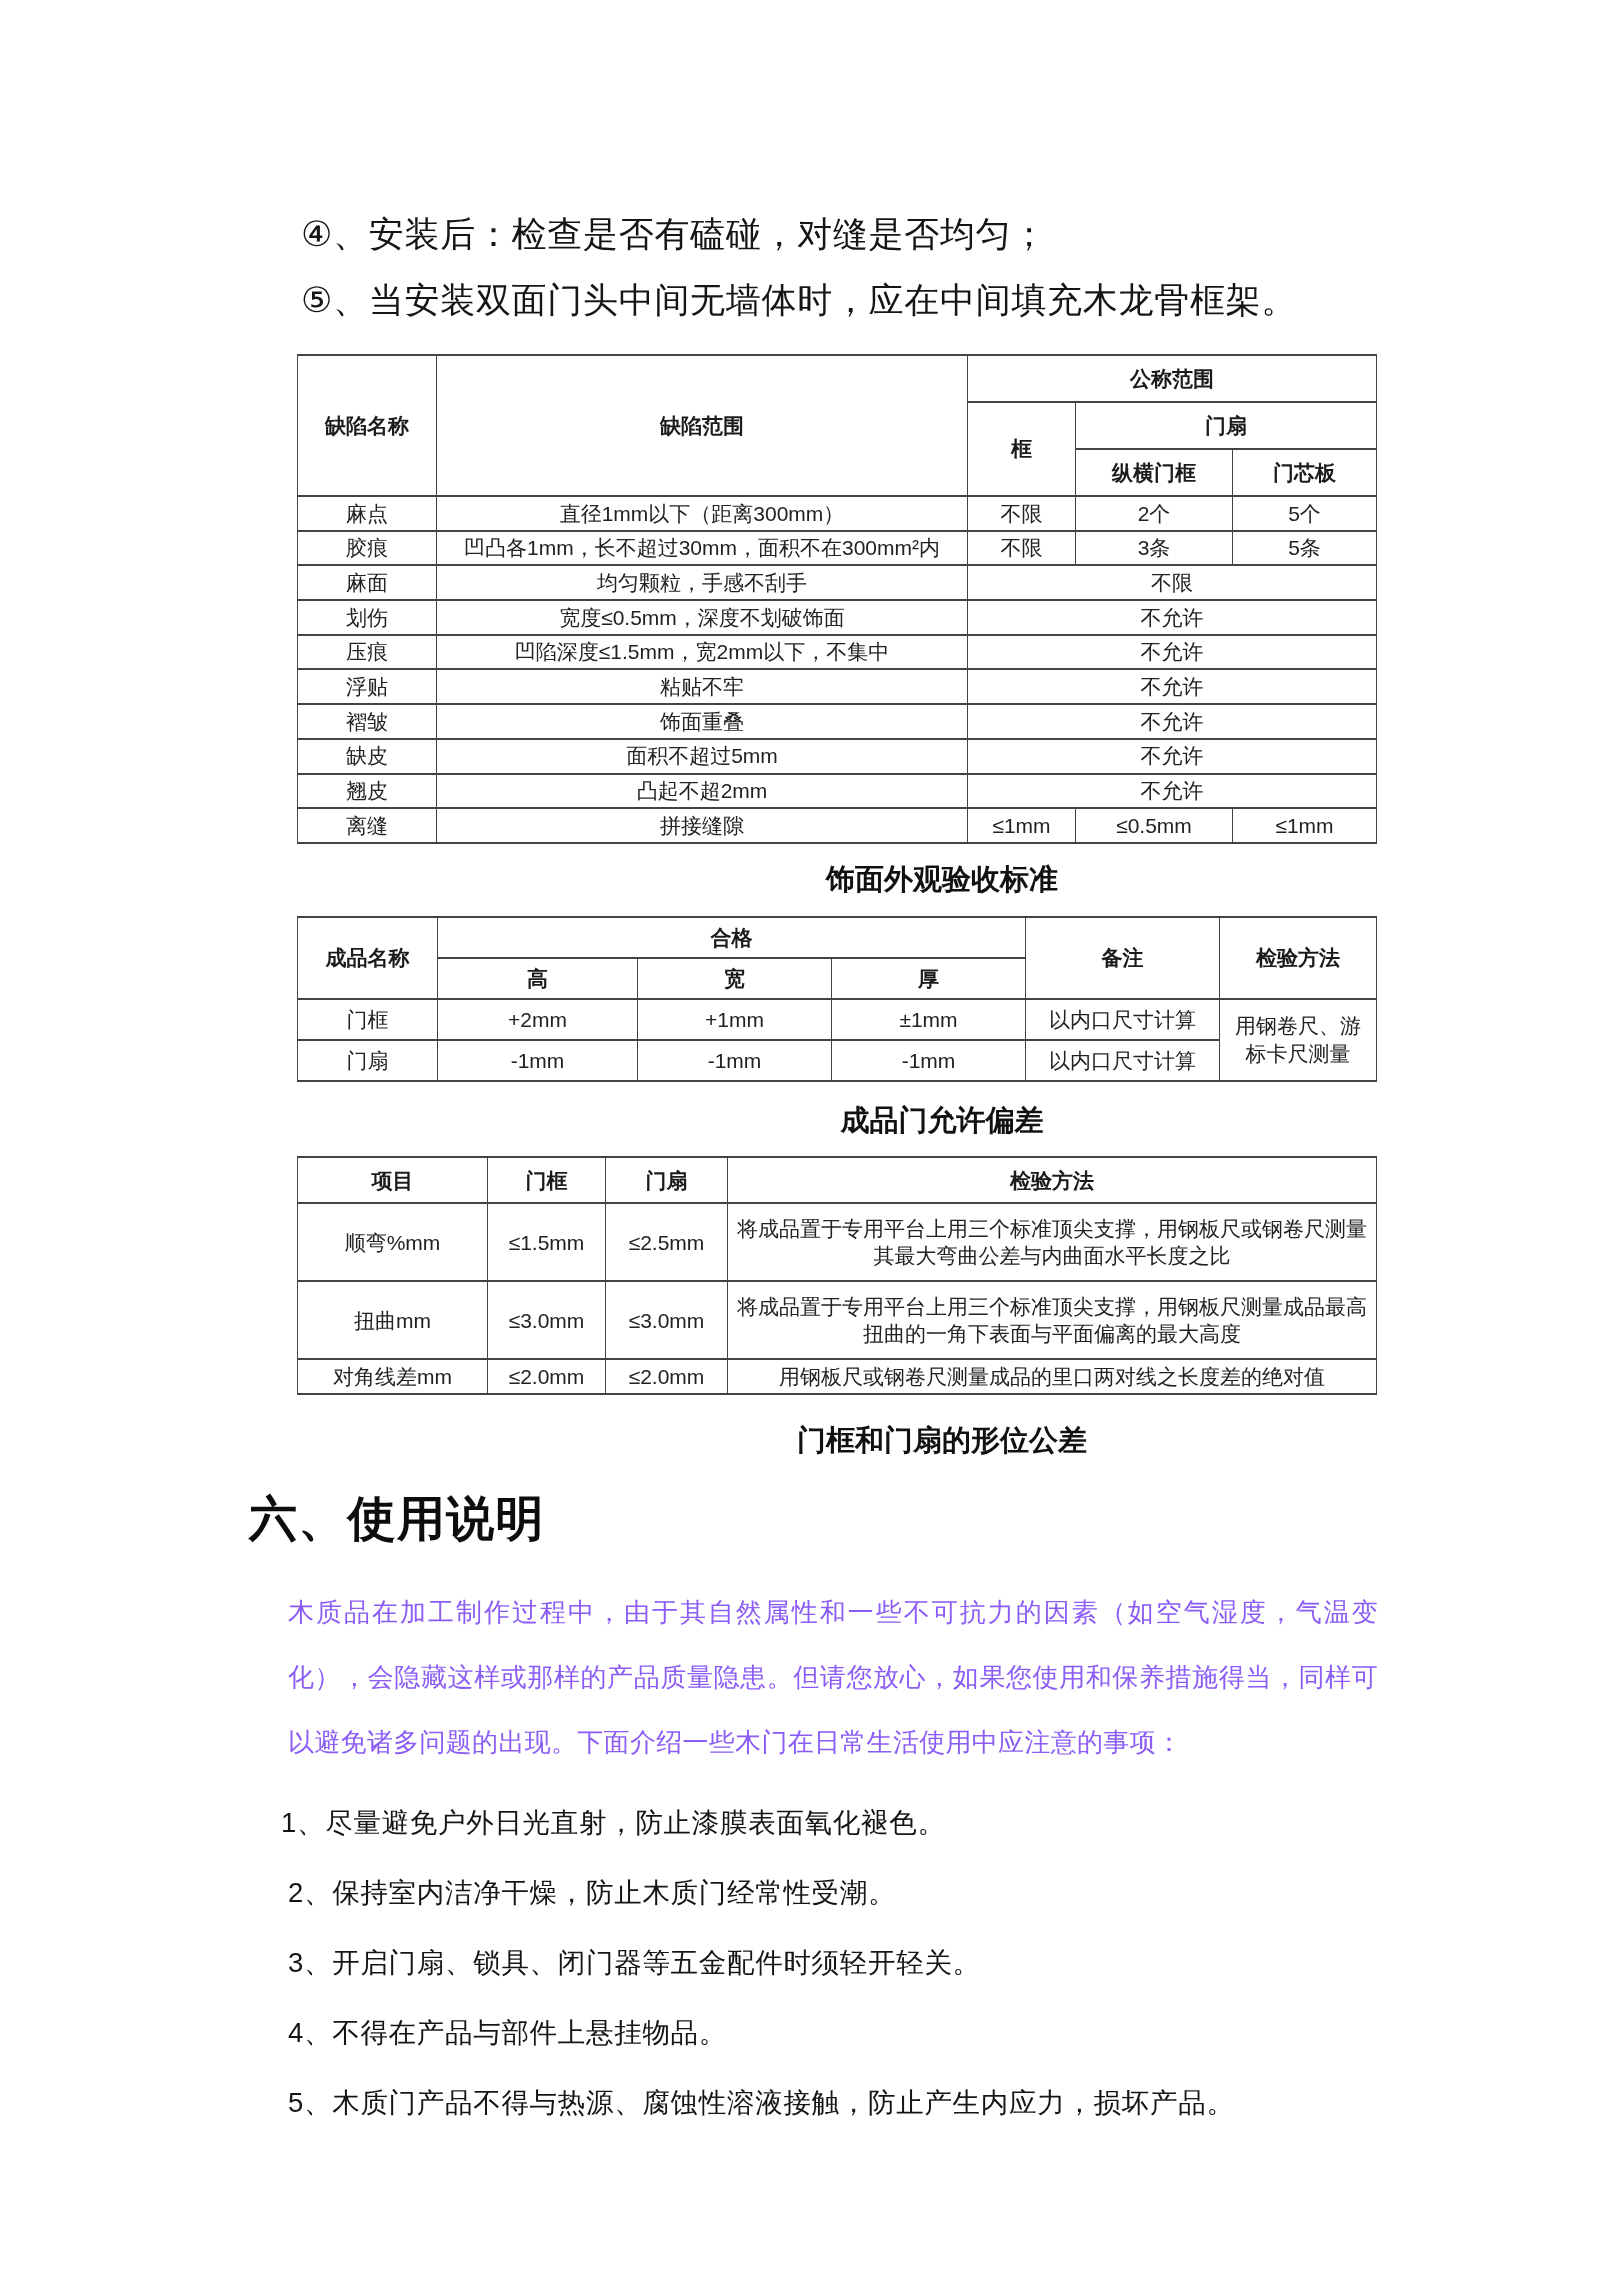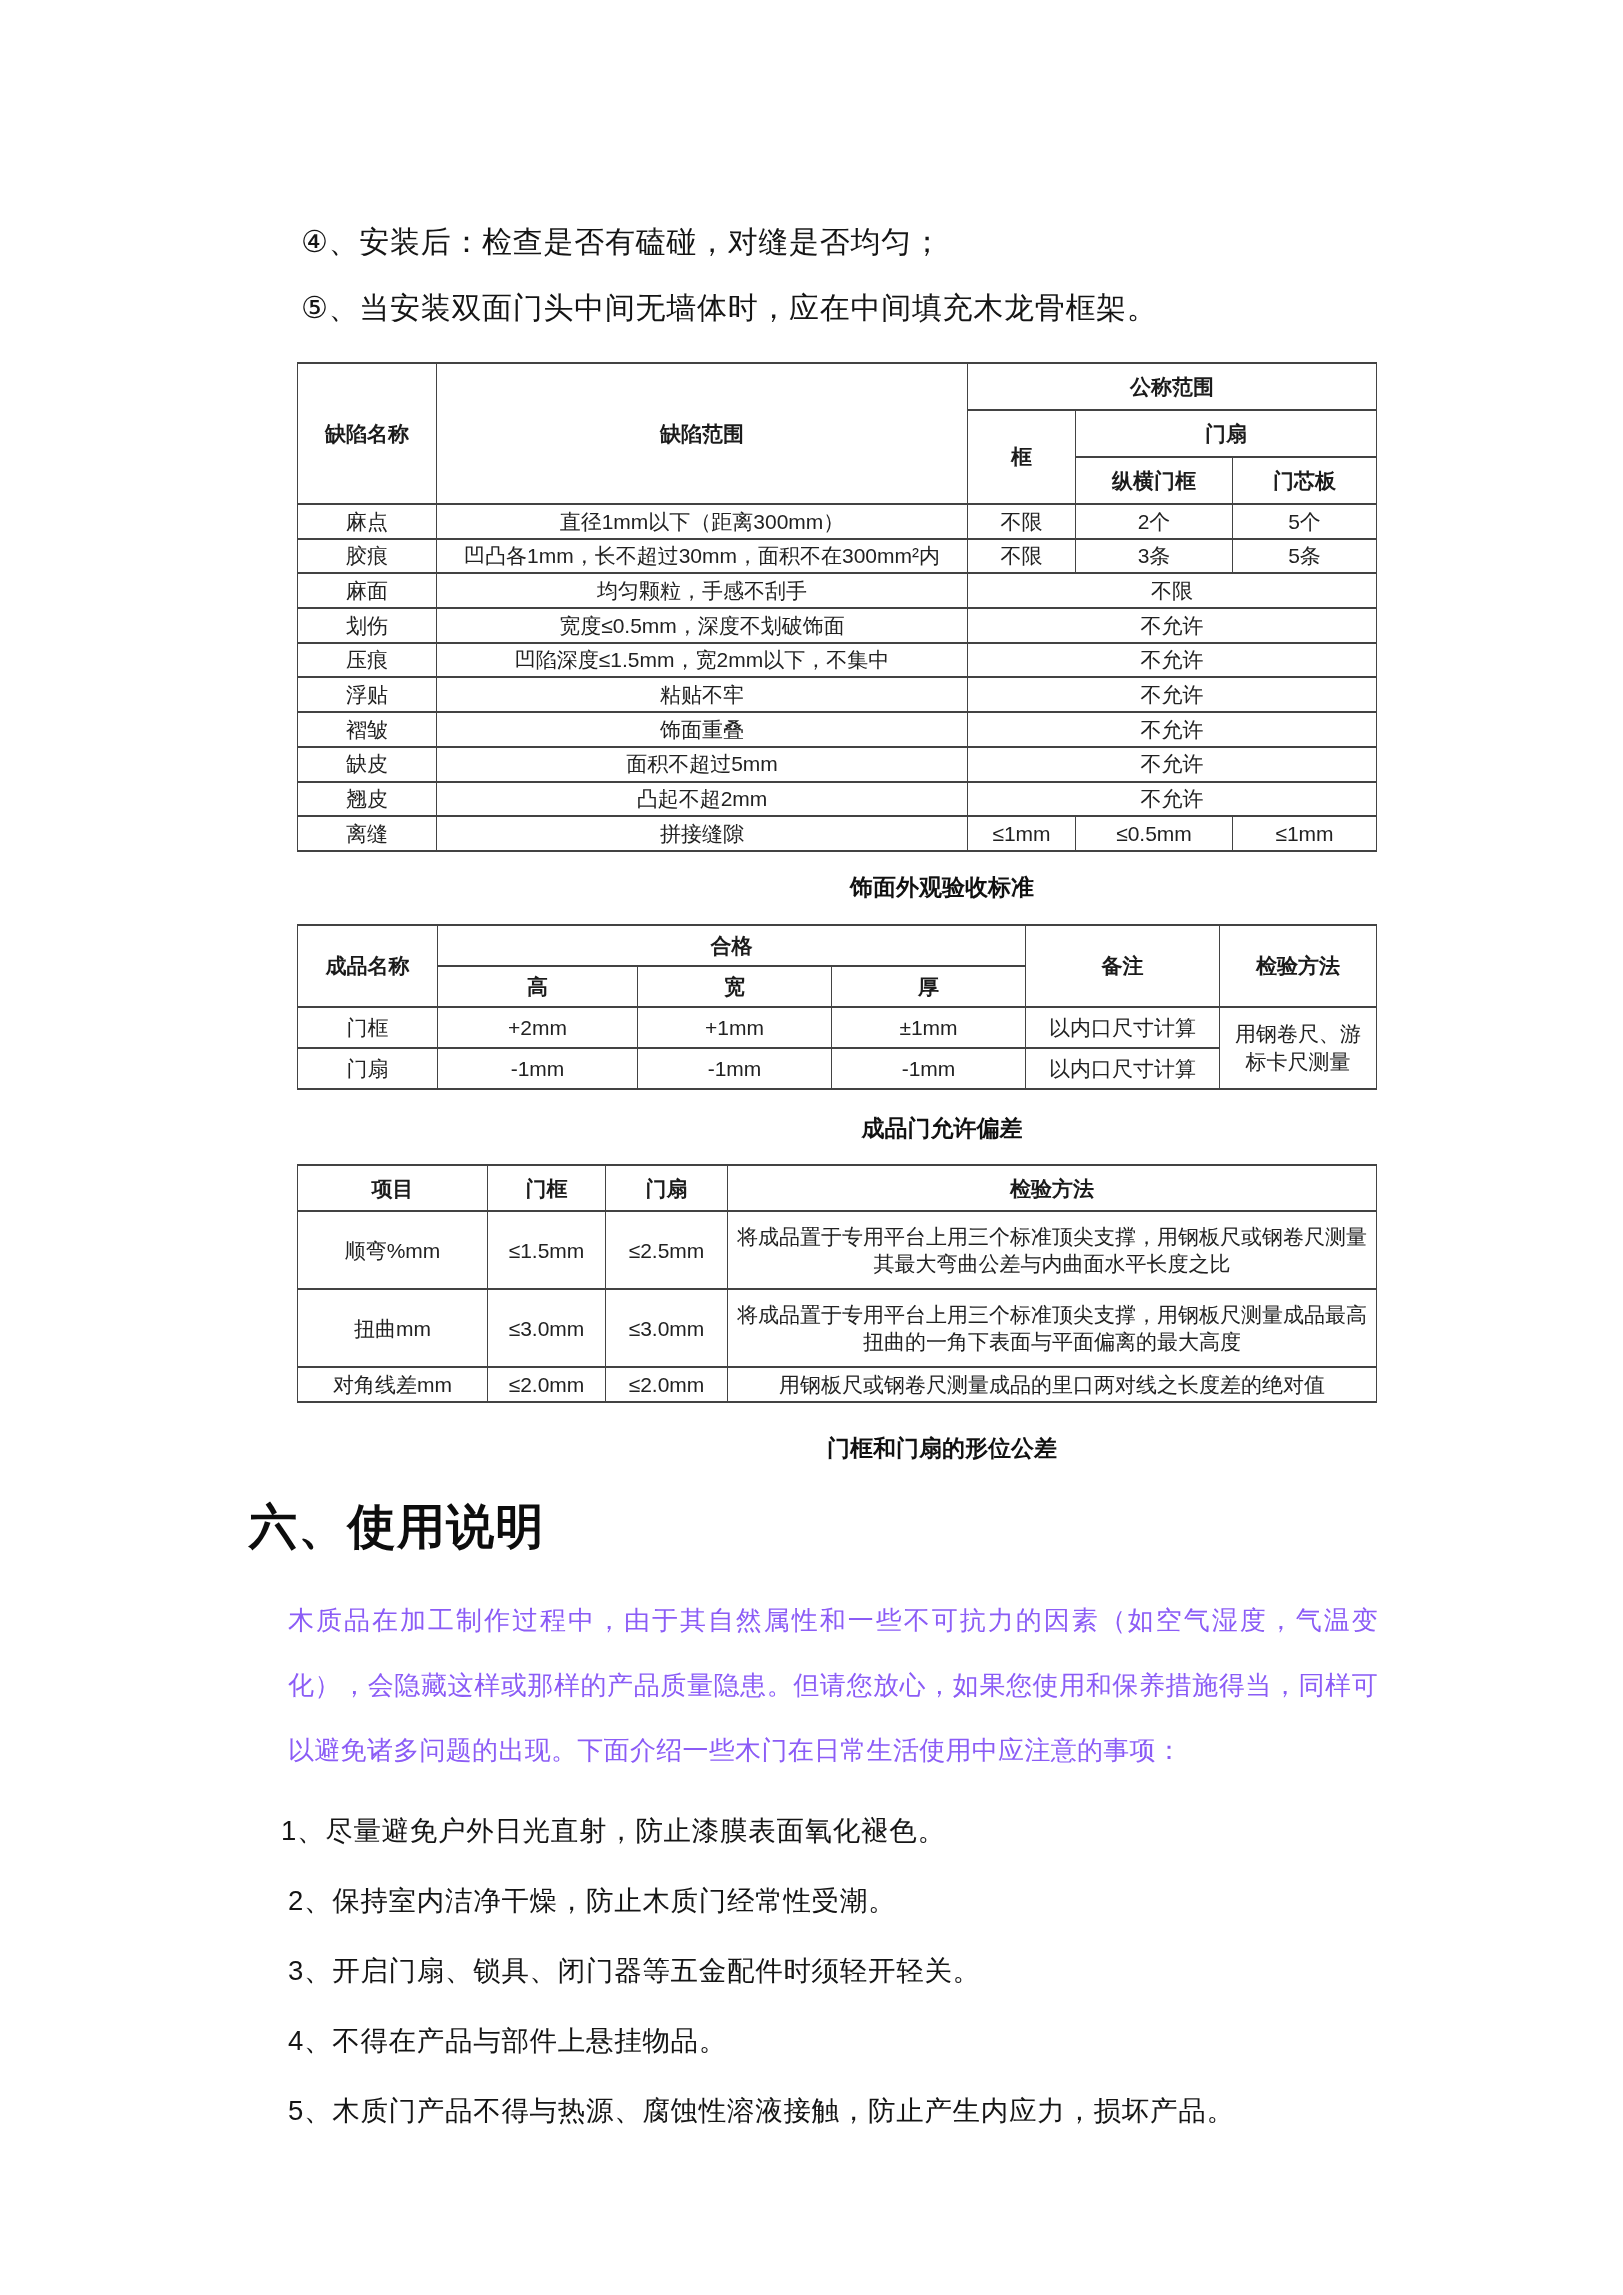--- a/index.html
+++ b/index.html
@@ -12,22 +12,22 @@
     overflow: hidden;
     position: relative;
   }
   .doc {
     padding: 209px 216px 0 249px;
     box-sizing: border-box;
   }
 
   
   .bullet {
-    margin: 16px 0 33px 52px;
-    font-size: 30px;
+    margin: 8px 0 33px 52px;
+    font-size: 35px;
     line-height: 33px;
     letter-spacing: 0.7px;
     color: #151515;
   }
 
   
   table {
     border-collapse: collapse;
     table-layout: fixed;
     width: 1080px;
@@ -58,21 +58,21 @@
   .t3 thead tr { height: 46px; }
   .t3 tbody tr.tall { height: 78px; }
   .t3 tbody tr.short { height: 34px; }
 
   .caption {
     width: 1080px;
     margin: 18.3px 0 0 48px;
     padding-left: 105px;
     box-sizing: content-box;
     text-align: center;
-    font-size: 23px;
+    font-size: 29px;
     font-weight: bold;
     line-height: 34px;
     color: #111111;
   }
   .caption.c2 { margin-top: 21px; }
   .caption.c3 { margin-top: 27.5px; }
 
   
   .section-heading {
     margin: 39px 0 0 0;

